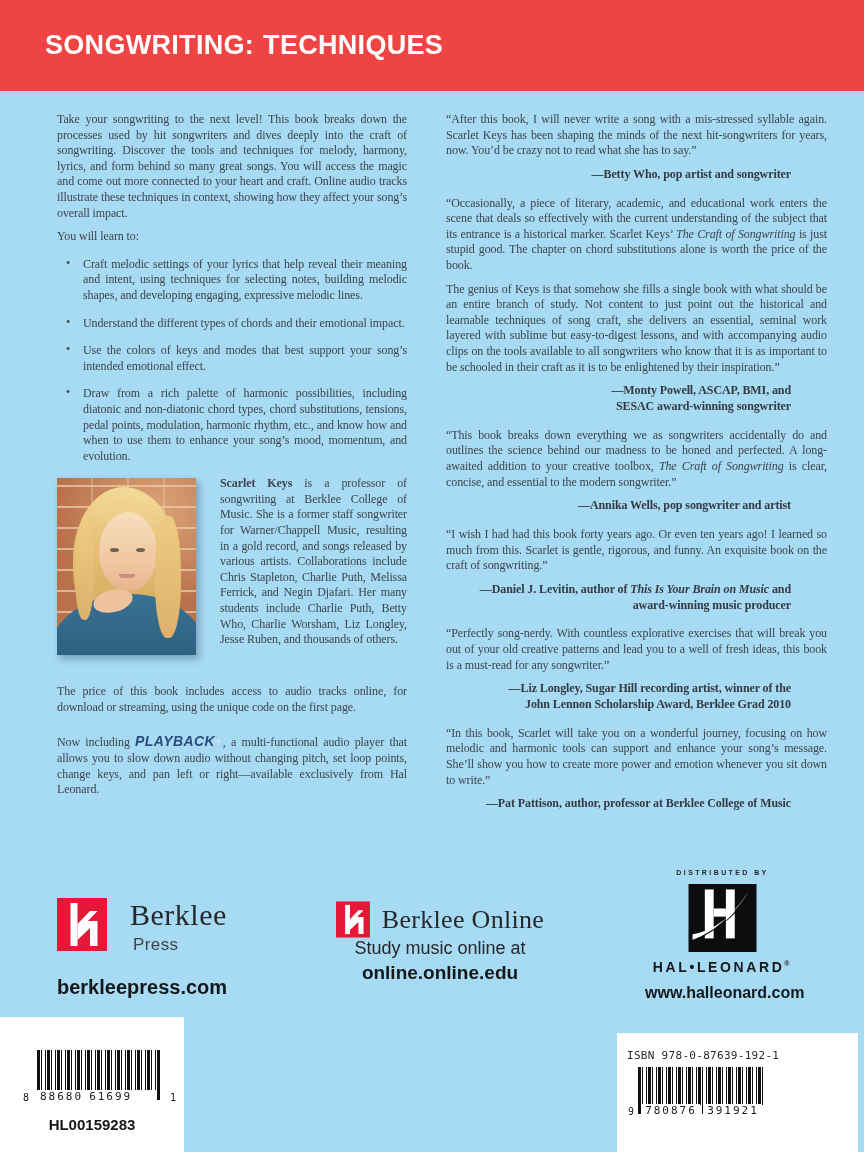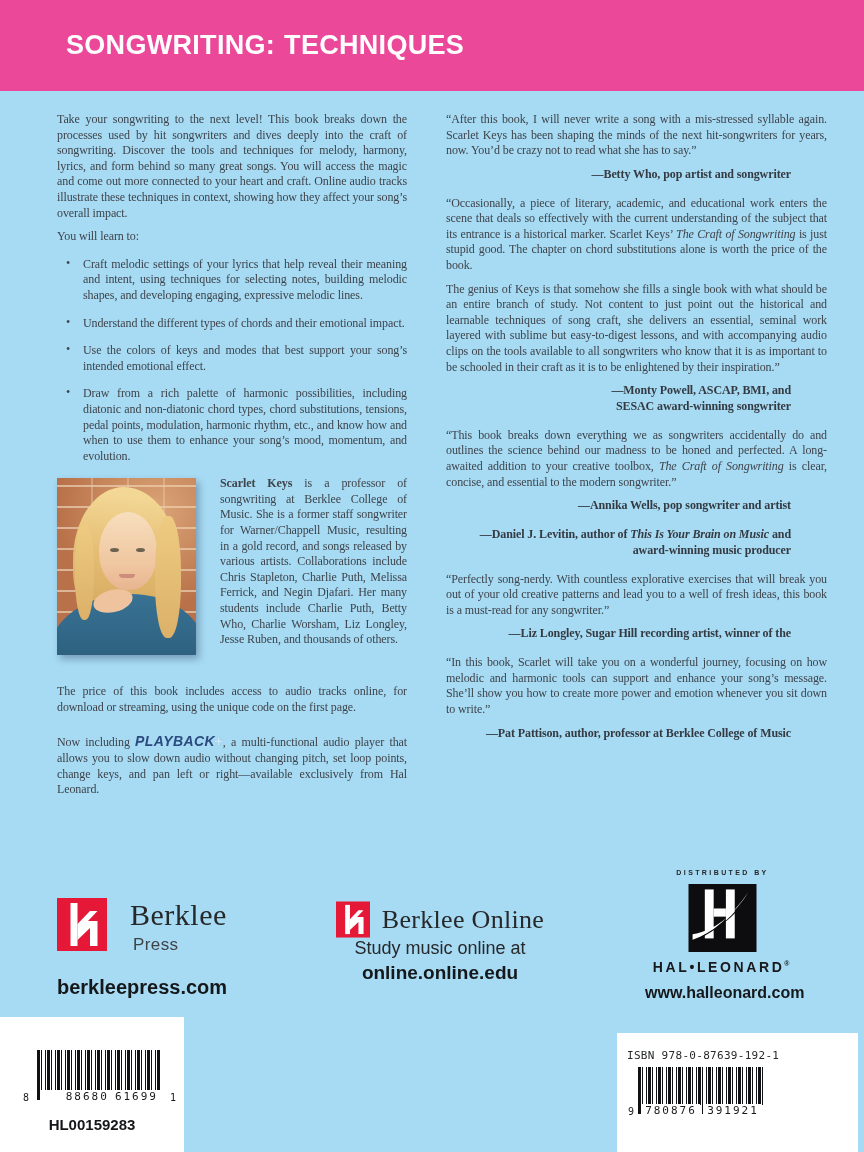--- a/index.html
+++ b/index.html
@@ -1,20 +1,20 @@
 <!DOCTYPE html>
 <html><head>
 <meta charset="utf-8">
 <style>
   html,body{margin:0;padding:0;background:#e9e9e9;}
   .page{position:relative;width:864px;height:1152px;background:#a7daf3;overflow:hidden;
         font-family:"Liberation Serif",serif;}
   
-  .hdr{position:absolute;left:0;top:0;width:864px;height:91px;background:#ec4899;
-       display:flex;align-items:center;padding-left:66px;box-sizing:border-box;}
+  .hdr{position:absolute;left:0;top:0;width:864px;height:91px;background:#ef4444;
+       display:flex;align-items:center;padding-left:45px;box-sizing:border-box;}
   .hdr .t1{font-family:"Liberation Sans",sans-serif;font-weight:600;font-size:27px;
            color:#fdfdfd;letter-spacing:.3px;}
   .hdr .t2{font-family:"Liberation Sans",sans-serif;font-weight:800;font-size:27px;
            color:#fdfdfd;letter-spacing:.3px;margin-left:9px;}
   
   .col{position:absolute;top:112px;}
   .col-left{left:57px;width:350px;}
   .col-right{left:446px;width:381px;}
   .body{font-size:12px;line-height:1.3;color:#3e444b;margin:0 0 8px;letter-spacing:-.1px;}
   .jt{text-align:justify;}
@@ -86,21 +86,21 @@
   .hl .brand{margin-top:7px;font-size:14px;font-weight:600;letter-spacing:2.6px;color:#17191b;}
   .hl .brand sup{font-size:7px;}
   .hl .url{margin-top:9px;font-size:16px;font-weight:bold;color:#15181a;}
   
   .wbox{position:absolute;background:#ffffff;}
   .wbox-left{left:0;top:1017px;width:184px;height:135px;}
   .wbox-right{left:617px;top:1033px;width:241px;height:119px;}
   .barswrap{display:flex;align-items:flex-start;}
   .upc{position:absolute;left:37px;top:33px;width:124px;}
   .upc-digits{position:absolute;left:0;right:0;bottom:-3px;display:flex;
-      justify-content:flex-end;}
+      justify-content:flex-start;}
   .dgroup{background:#fff;padding:0 3px;font-family:"DejaVu Sans Mono",monospace;
       font-size:11px;letter-spacing:2px;color:#17191b;}
   .sd{position:absolute;bottom:-3px;font-family:"DejaVu Sans Mono",monospace;
       font-size:10px;color:#17191b;}
   .sd-l{left:-14px;} .sd-r{right:-15px;}
   .hlcode{position:absolute;left:0;right:0;top:99px;text-align:center;
       font-family:"Liberation Sans",sans-serif;font-weight:bold;font-size:15px;color:#141619;}
   .isbnwrap{position:absolute;left:10px;top:16px;width:150px;text-align:center;}
   .isbnlabel{font-family:"DejaVu Sans Mono",monospace;font-size:11px;color:#26282a;
       letter-spacing:.3px;white-space:nowrap;}
@@ -157,26 +157,28 @@
         <p class="body jt qp"><span>“Occasionally, a piece of literary, academic, and educational work enters the scene that deals so effectively with the current understanding of the subject that its entrance is a historical marker. Scarlet Keys’ </span><span class="it">The Craft of Songwriting</span><span> is just stupid good. The chapter on chord substitutions alone is worth the price of the book.</span></p>
         <p class="body jt qp"><span>The genius of Keys is that somehow she fills a single book with what should be an entire branch of study. Not content to just point out the historical and learnable techniques of song craft, she delivers an essential, seminal work layered with sublime but easy-to-digest lessons, and with accompanying audio clips on the tools available to all songwriters who know that it is as important to be schooled in their craft as it is to be enlightened by their inspiration.”</span></p>
         <div class="attr"><span>—Monty Powell, ASCAP, BMI, and</span></div>
         <div class="attr"><span>SESAC award-winning songwriter</span></div>
       </div>
       <div class="quote">
         <p class="body jt qp"><span>“This book breaks down everything we as songwriters accidentally do and outlines the science behind our madness to be honed and perfected. A long-awaited addition to your creative toolbox, </span><span class="it">The Craft of Songwriting</span><span> is clear, concise, and essential to the modern songwriter.”</span></p>
         <div class="attr"><span>—Annika Wells, pop songwriter and artist</span></div>
       </div>
       <div class="quote">
+        <p class="body jt qp"><span>“I wish I had had this book forty years ago. Or even ten years ago! I learned so much from this. Scarlet is gentle, rigorous, and funny. An exquisite book on the craft of songwriting.”</span></p>
         <div class="attr"><span>—Daniel J. Levitin, author of </span><span class="it">This Is Your Brain on Music</span><span> and</span></div>
         <div class="attr"><span>award-winning music producer</span></div>
       </div>
       <div class="quote">
         <p class="body jt qp"><span>“Perfectly song-nerdy. With countless explorative exercises that will break you out of your old creative patterns and lead you to a well of fresh ideas, this book is a must-read for any songwriter.”</span></p>
         <div class="attr"><span>—Liz Longley, Sugar Hill recording artist, winner of the</span></div>
+        <div class="attr"><span>John Lennon Scholarship Award, Berklee Grad 2010</span></div>
       </div>
       <div class="quote">
         <p class="body jt qp"><span>“In this book, Scarlet will take you on a wonderful journey, focusing on how melodic and harmonic tools can support and enhance your song’s message. She’ll show you how to create more power and emotion whenever you sit down to write.”</span></p>
         <div class="attr"><span>—Pat Pattison, author, professor at Berklee College of Music</span></div>
       </div>
     </div>
 
   <div class="bp">
     <svg class="sq" width="50" height="53" viewBox="0 0 100 106">
       <rect width="100" height="106" fill="#e51937"></rect>

